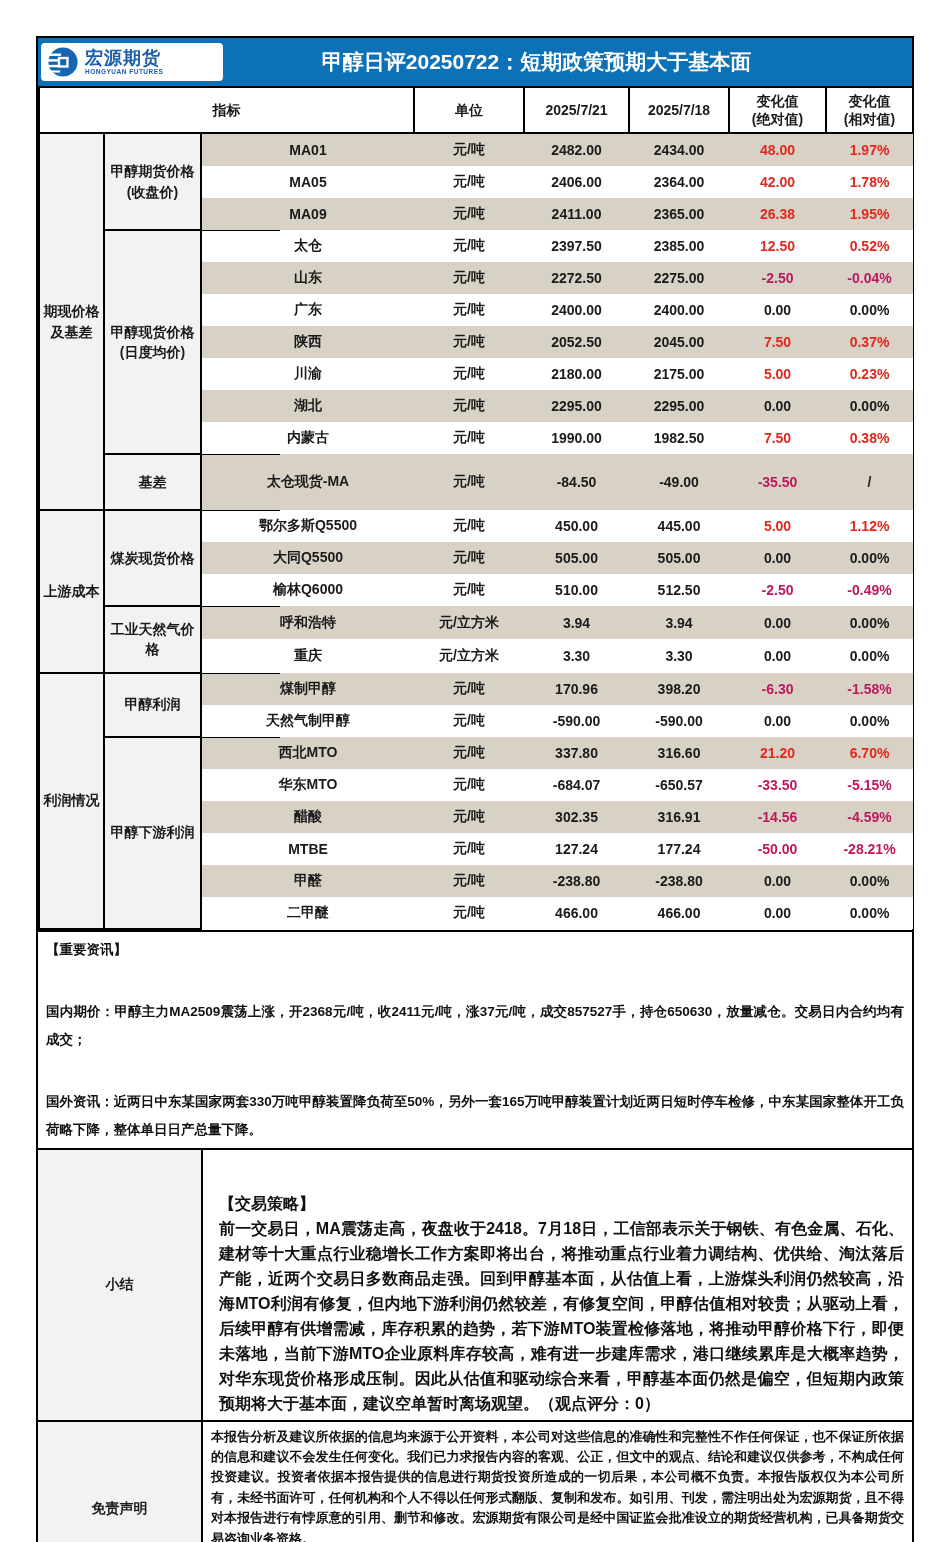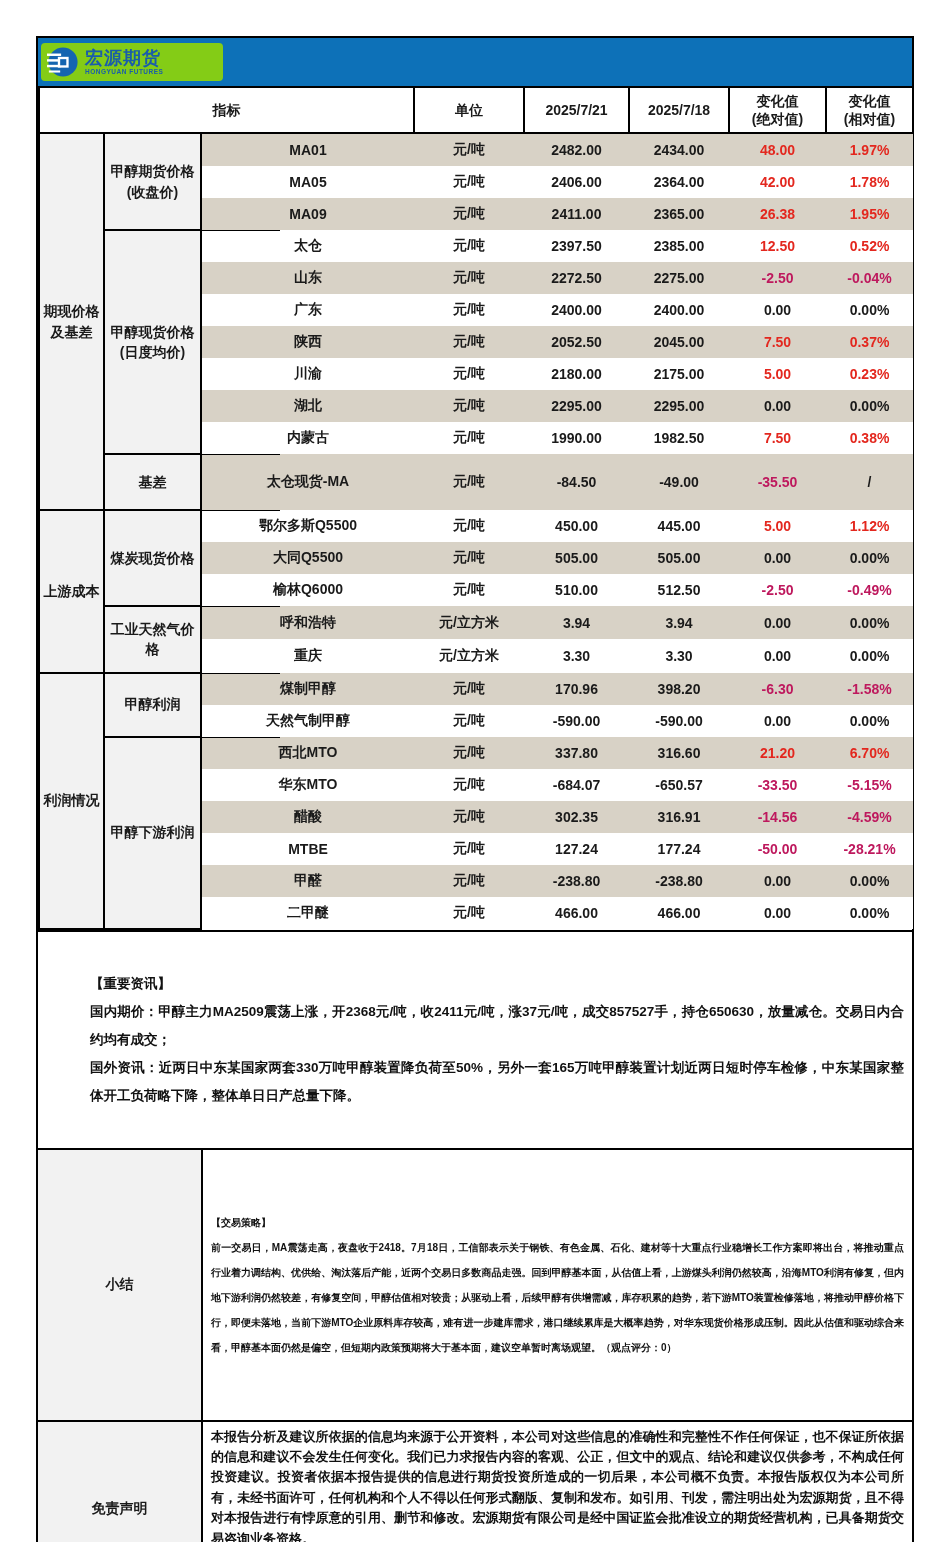--- a/index.html
+++ b/index.html
@@ -1,21 +1,21 @@
 <!DOCTYPE html>
 <html><head>
 <meta charset="utf-8">
 <style>
   html,body{margin:0;padding:0;background:#ffffff;}
   body{width:950px;height:1542px;position:relative;font-family:"Liberation Sans","DejaVu Sans",sans-serif;-webkit-font-smoothing:antialiased;}
   .sheet{position:absolute;left:36px;top:36px;width:878px;border:2px solid #000;background:#fff;box-sizing:border-box;}
 
   
   .titlebar{height:48px;background:#0d71b8;display:flex;align-items:center;}
-  .logo-chip{background:#84cc16;border-radius:4px;margin:4px 8px 4px 3px;height:38px;width:182px;display:flex;align-items:center;padding:0 6px;box-sizing:border-box;gap:6px;flex:0 0 auto;}
+  .logo-chip{background:#ffffff;border-radius:4px;margin:4px 8px 4px 3px;height:38px;width:182px;display:flex;align-items:center;padding:0 6px;box-sizing:border-box;gap:6px;flex:0 0 auto;}
   .logo-txt{display:flex;flex-direction:column;line-height:1;}
   .logo-cn{color:#1a5dab;font-weight:bold;font-size:18px;letter-spacing:1px;}
   .logo-en{color:#1a5dab;font-weight:bold;font-size:6.5px;letter-spacing:.5px;margin-top:2px;}
   .main-title{flex:1;text-align:center;color:#ffffff;font-weight:bold;font-size:21px;padding-right:70px;}
 
   
   table.rpt{border-collapse:collapse;table-layout:fixed;width:874px;font-size:14px;font-weight:bold;color:#1a1a1a;}
   table.rpt td{text-align:center;vertical-align:middle;overflow:hidden;}
   tr.hdr td{border:2px solid #000;background:#fff;height:42px;font-size:14px;line-height:1.3;}
   tr.data td{height:30px;}
@@ -25,22 +25,22 @@
   td.ind{position:relative;}
   tr.sep td.ind::after{content:"";position:absolute;left:0;top:-1px;width:78px;height:2px;background:#000;}
   .c-r{color:#e3271e;margin-top:42px;}
   .c-g{color:#be185d;}
   .c-k{color:#1a1a1a;}
 
   
   .section{display:flex;border-top:2px solid #000;box-sizing:border-box;}
   .section-label{width:163px;flex:0 0 163px;background:#f2f2f2;border-right:2px solid #000;display:flex;align-items:center;justify-content:center;font-weight:bold;font-size:14px;color:#1a1a1a;}
   .section-content{flex:1;display:flex;flex-direction:column;font-weight:bold;color:#111;padding:4px 8px;box-sizing:border-box;text-align:justify;}
-  .sec-news .section-content{justify-content:center;font-size:13.5px;line-height:28px;margin-left:44px;}
-  .sec-summary .section-content{justify-content:center;font-size:10px;line-height:25px;}
+  .sec-news .section-content{justify-content:space-between;font-size:13.5px;line-height:28px;}
+  .sec-summary .section-content{justify-content:flex-end;font-size:16px;line-height:25px;margin-left:8px;}
   .sec-disclaimer .section-content{justify-content:flex-start;font-size:13px;line-height:20.4px;padding-top:5px;}
 </style>
 </head>
 <body>
 
 <div class="sheet">
 
   <div class="titlebar">
     <div class="logo-chip">
       <svg width="32" height="32" viewBox="0 0 34 34">
@@ -50,20 +50,21 @@
         <rect x="0" y="20" width="15" height="2.6" fill="#ffffff"></rect>
         <rect x="2" y="26" width="12" height="2.2" fill="#ffffff"></rect>
         <rect x="11.5" y="11.5" width="11.5" height="11.5" fill="#ffffff"></rect>
         <rect x="14" y="14" width="6.5" height="6.5" fill="#1565b0"></rect>
       </svg>
       <span class="logo-txt">
         <span class="logo-cn">宏源期货</span>
         <span class="logo-en">HONGYUAN FUTURES</span>
       </span>
     </div>
+    <div class="main-title">甲醇日评20250722：短期政策预期大于基本面</div>
   </div>
 
   <table class="rpt">
     <colgroup>
       <col style="width:65px">
         <col style="width:97px">
         <col style="width:213px">
         <col style="width:110px">
       <col style="width:105px">
         <col style="width:100px">

